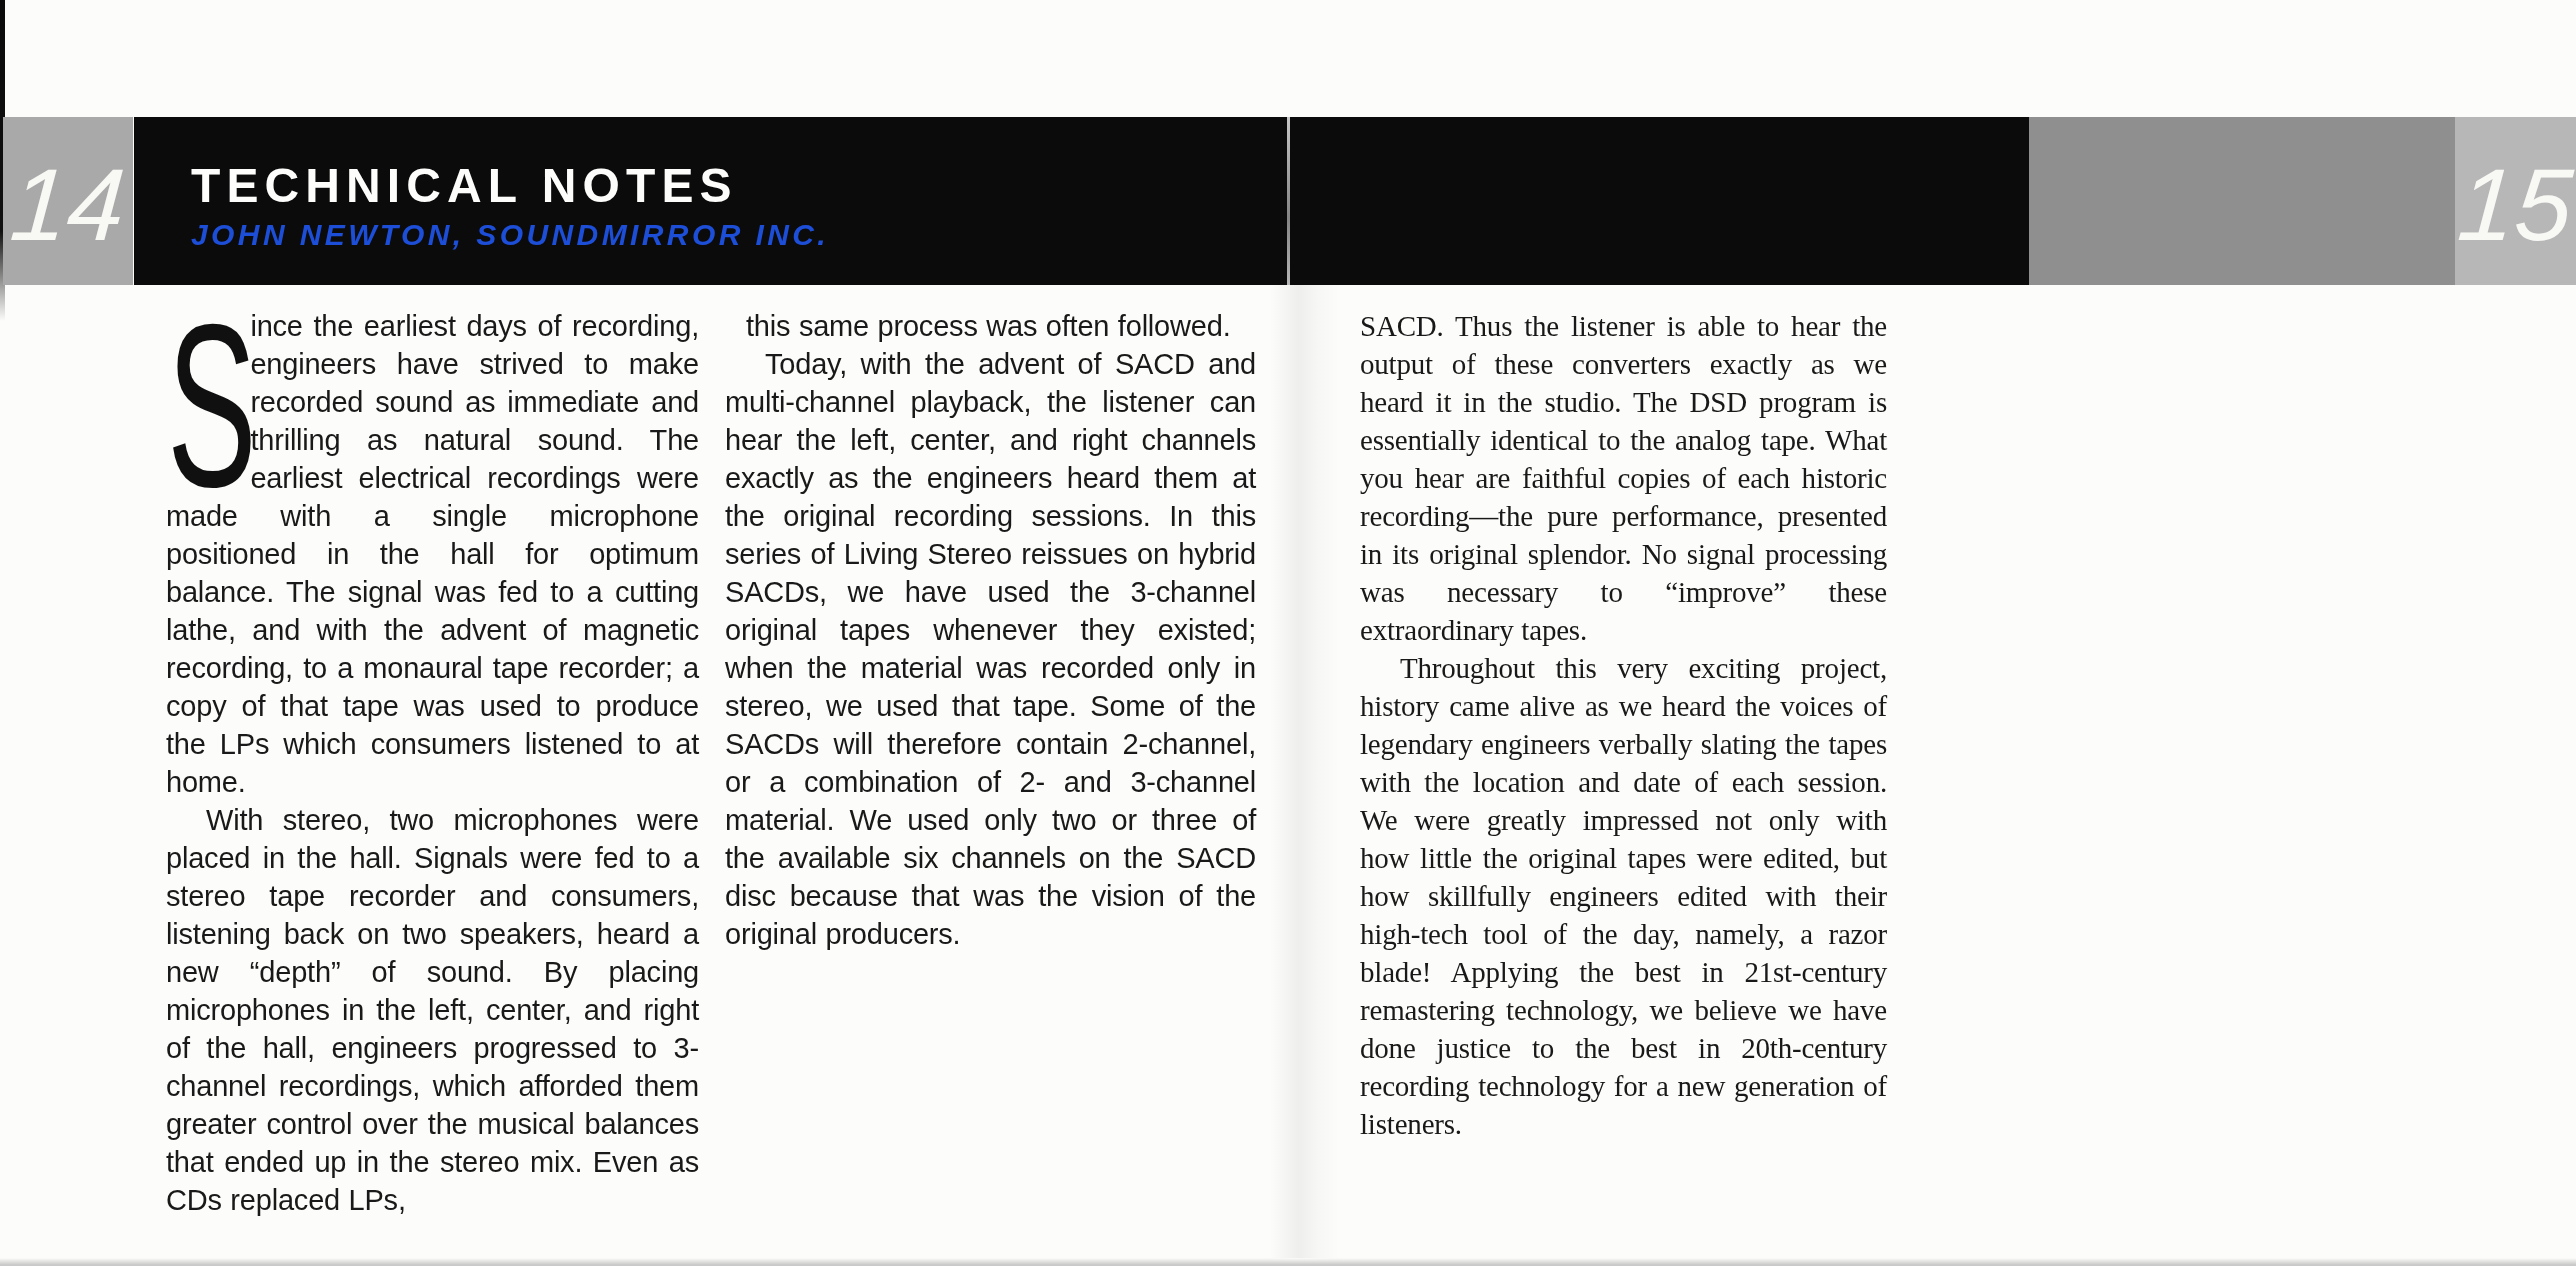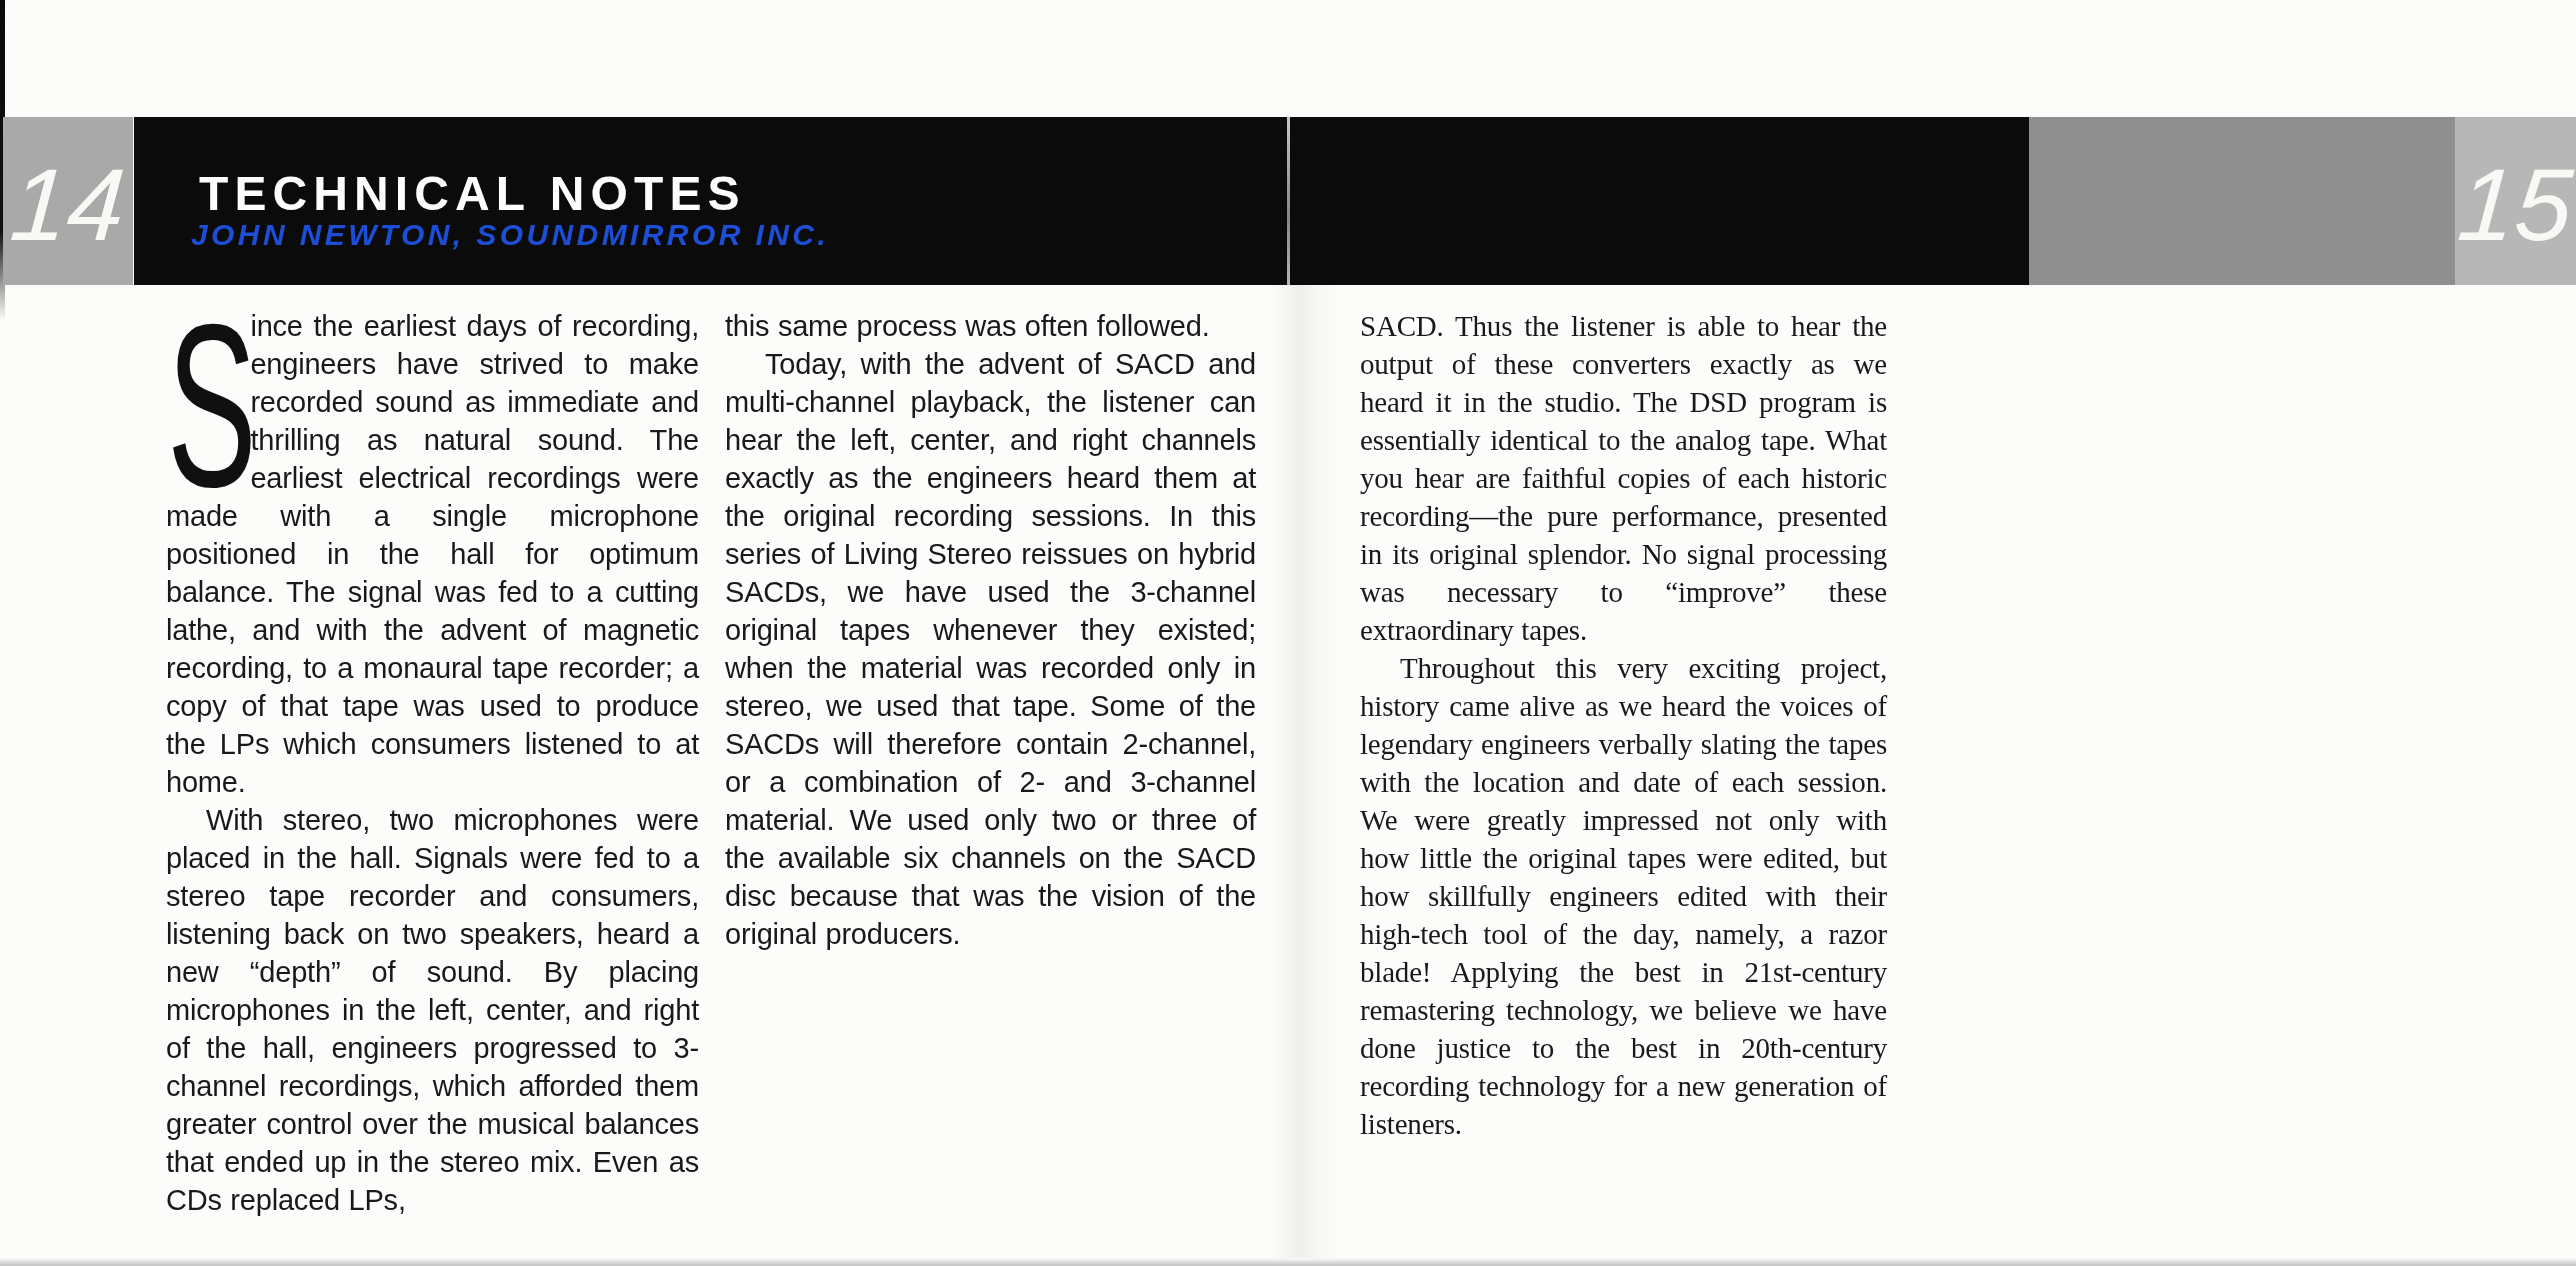--- a/index.html
+++ b/index.html
@@ -32,21 +32,21 @@
     opacity:.85;
   }
   #block-15-dark{left:2029px;width:426px;}
   #block-15-light{left:2455px;width:121px;}
   .page-num{
     display:block;width:100%;height:168px;line-height:176px;text-align:center;
     font-style:italic;font-size:102px;font-weight:400;
     transform:skewX(-4deg);
   }
   #page-title{
-    position:absolute;left:191px;top:162px;margin:8px;
+    position:absolute;left:191px;top:162px;margin:0;
     font-size:48px;line-height:48px;font-weight:bold;letter-spacing:6.1px;
     white-space:nowrap;
   }
   #page-subtitle{
     position:absolute;left:191px;top:220px;margin:0;
     font-size:30px;line-height:30px;font-weight:bold;font-style:italic;letter-spacing:3.4px;
     white-space:nowrap;
   }
   
   .col{
@@ -93,21 +93,21 @@
 <section class="col" id="col1">
   <p>
     <span class="dropcap">
         <span class="dc-inner">S</span>
       </span><span>ince the earliest days of recording, engineers have strived to make recorded sound as immediate and thrilling as natural sound. The earliest electrical recordings were made with a single microphone positioned in the hall for optimum balance. The signal was fed to a cutting lathe, and with the advent of magnetic recording, to a monaural tape recorder; a copy of that tape was used to produce the LPs which consumers listened to at home.</span>
   </p>
   <p class="indent">With stereo, two microphones were placed in the hall. Signals were fed to a stereo tape recorder and consumers, listening back on two speakers, heard a new “depth” of sound. By placing microphones in the left, center, and right of the hall, engineers progressed to 3-channel recordings, which afforded them greater control over the musical balances that ended up in the stereo mix. Even as CDs replaced LPs,</p>
 </section>
 
 <section class="col" id="col2">
-  <p style="text-align:left;">this same process was often followed.</p>
+  <p style="text-align:left;margin-left:21px;">this same process was often followed.</p>
   <p class="indent">Today, with the advent of SACD and multi-channel playback, the listener can hear the left, center, and right channels exactly as the engineers heard them at the original recording sessions. In this series of Living Stereo reissues on hybrid SACDs, we have used the 3-channel original tapes whenever they existed; when the material was recorded only in stereo, we used that tape. Some of the SACDs will therefore contain 2-channel, or a combination of 2- and 3-channel material.  We used only two or three of the available six channels on the SACD disc because that was the vision of the original producers.</p>
 </section>
 
 <section class="col" id="col3">
   <p>SACD. Thus the listener is able to hear the output of these converters exactly as we heard it in the studio. The DSD program is essentially identical to the analog tape. What you hear are faithful copies of each historic recording—the pure performance, presented in its original splendor. No signal processing was necessary to “improve” these extraordinary tapes.</p>
   <p class="indent">Throughout this very exciting project, history came alive as we heard the voices of legendary engineers verbally slating the tapes with the location and date of each session. We were greatly impressed not only with how little the original tapes were edited, but how skillfully engineers edited with their high-tech tool of the day, namely, a razor blade!  Applying the best in 21st-century remastering technology, we believe we have done justice to the best in 20th-century recording technology for a new generation of listeners.</p>
 </section>
 
 <div id="fold-shadow"></div>
 <div id="bottom-edge"></div>

